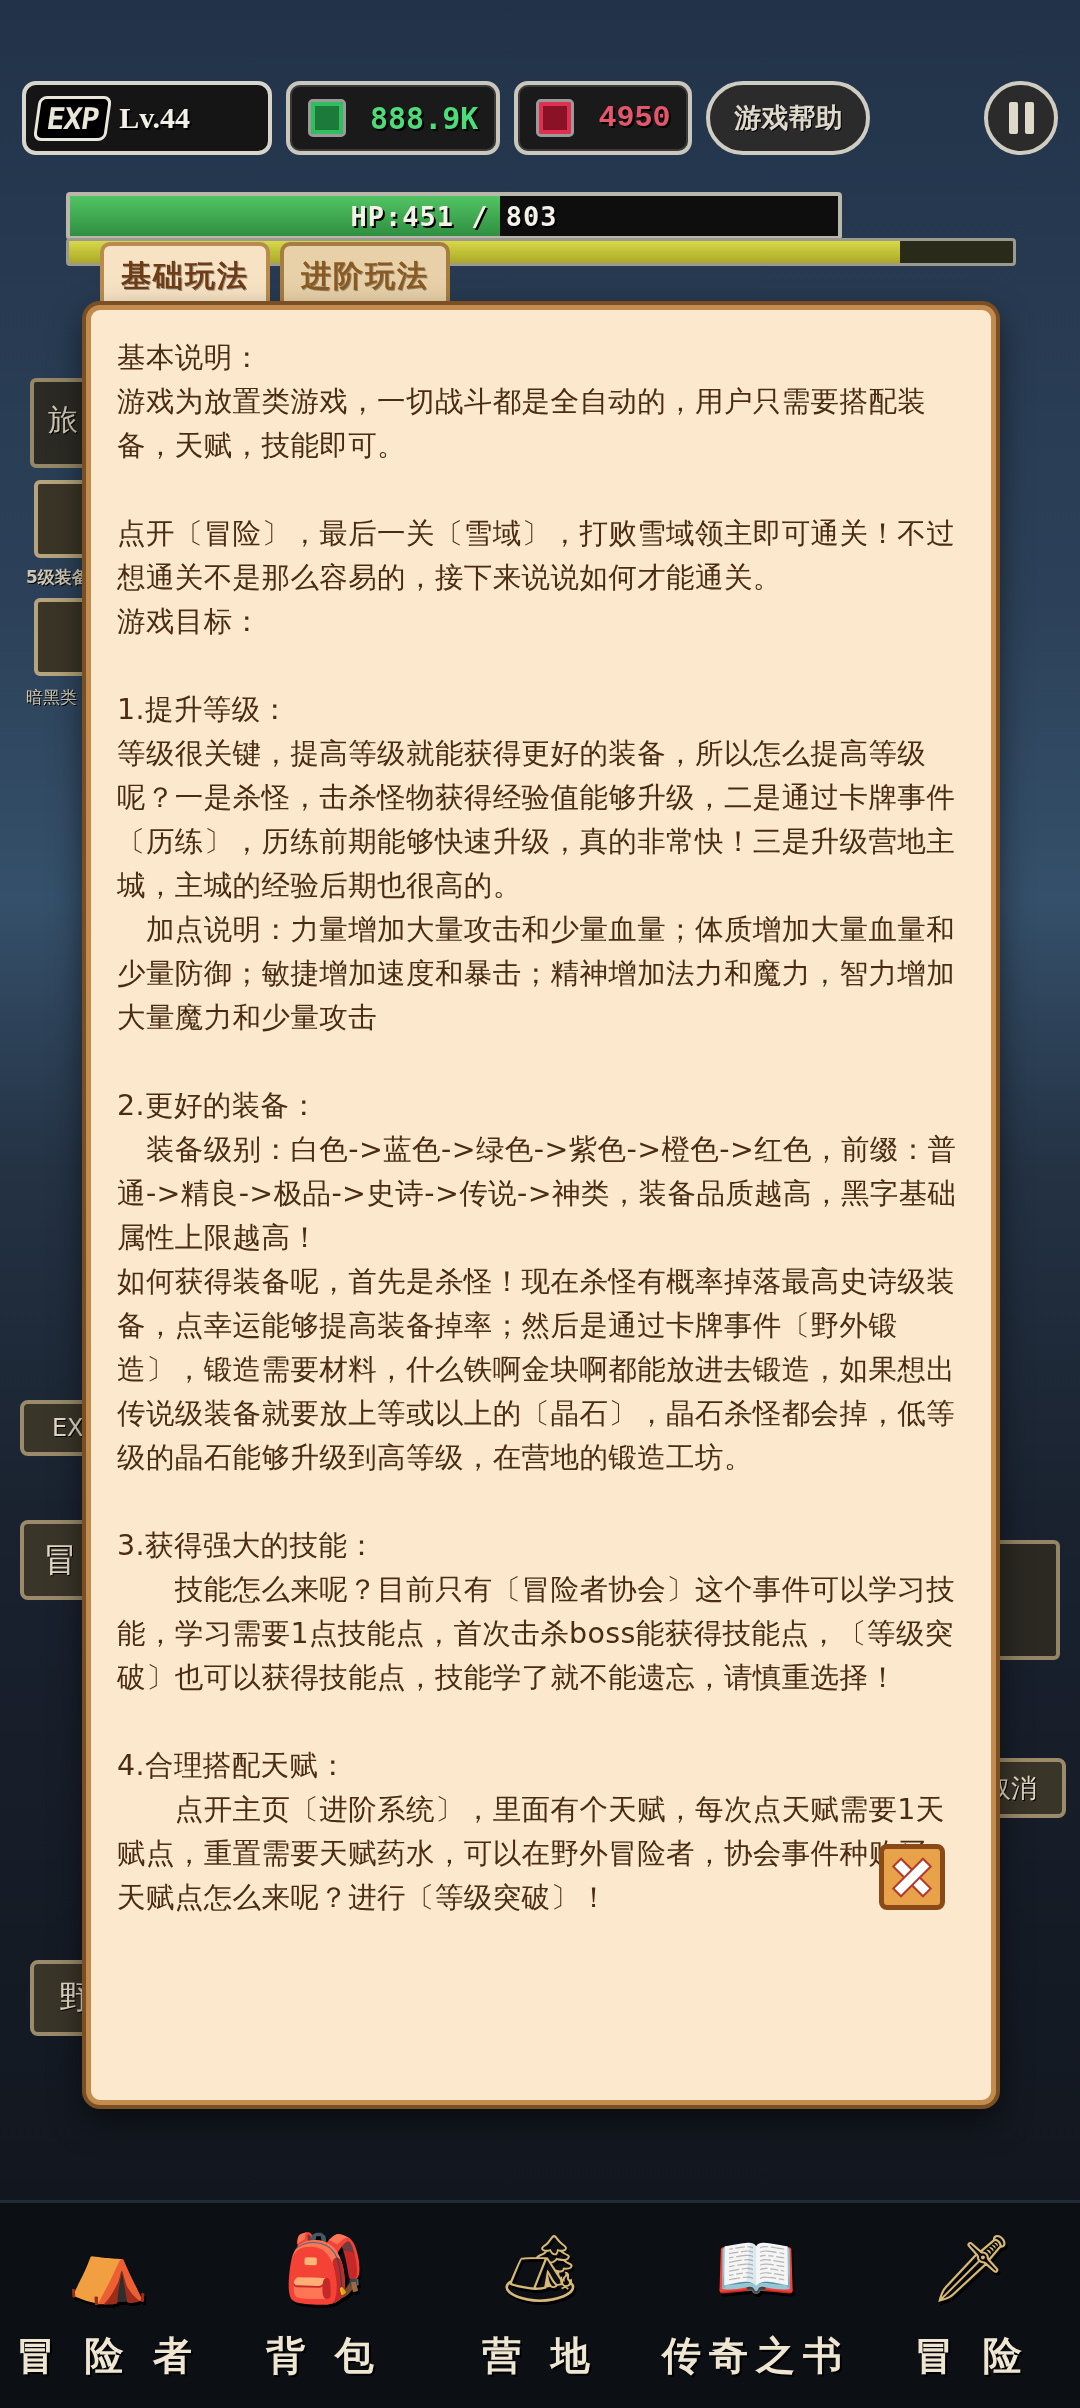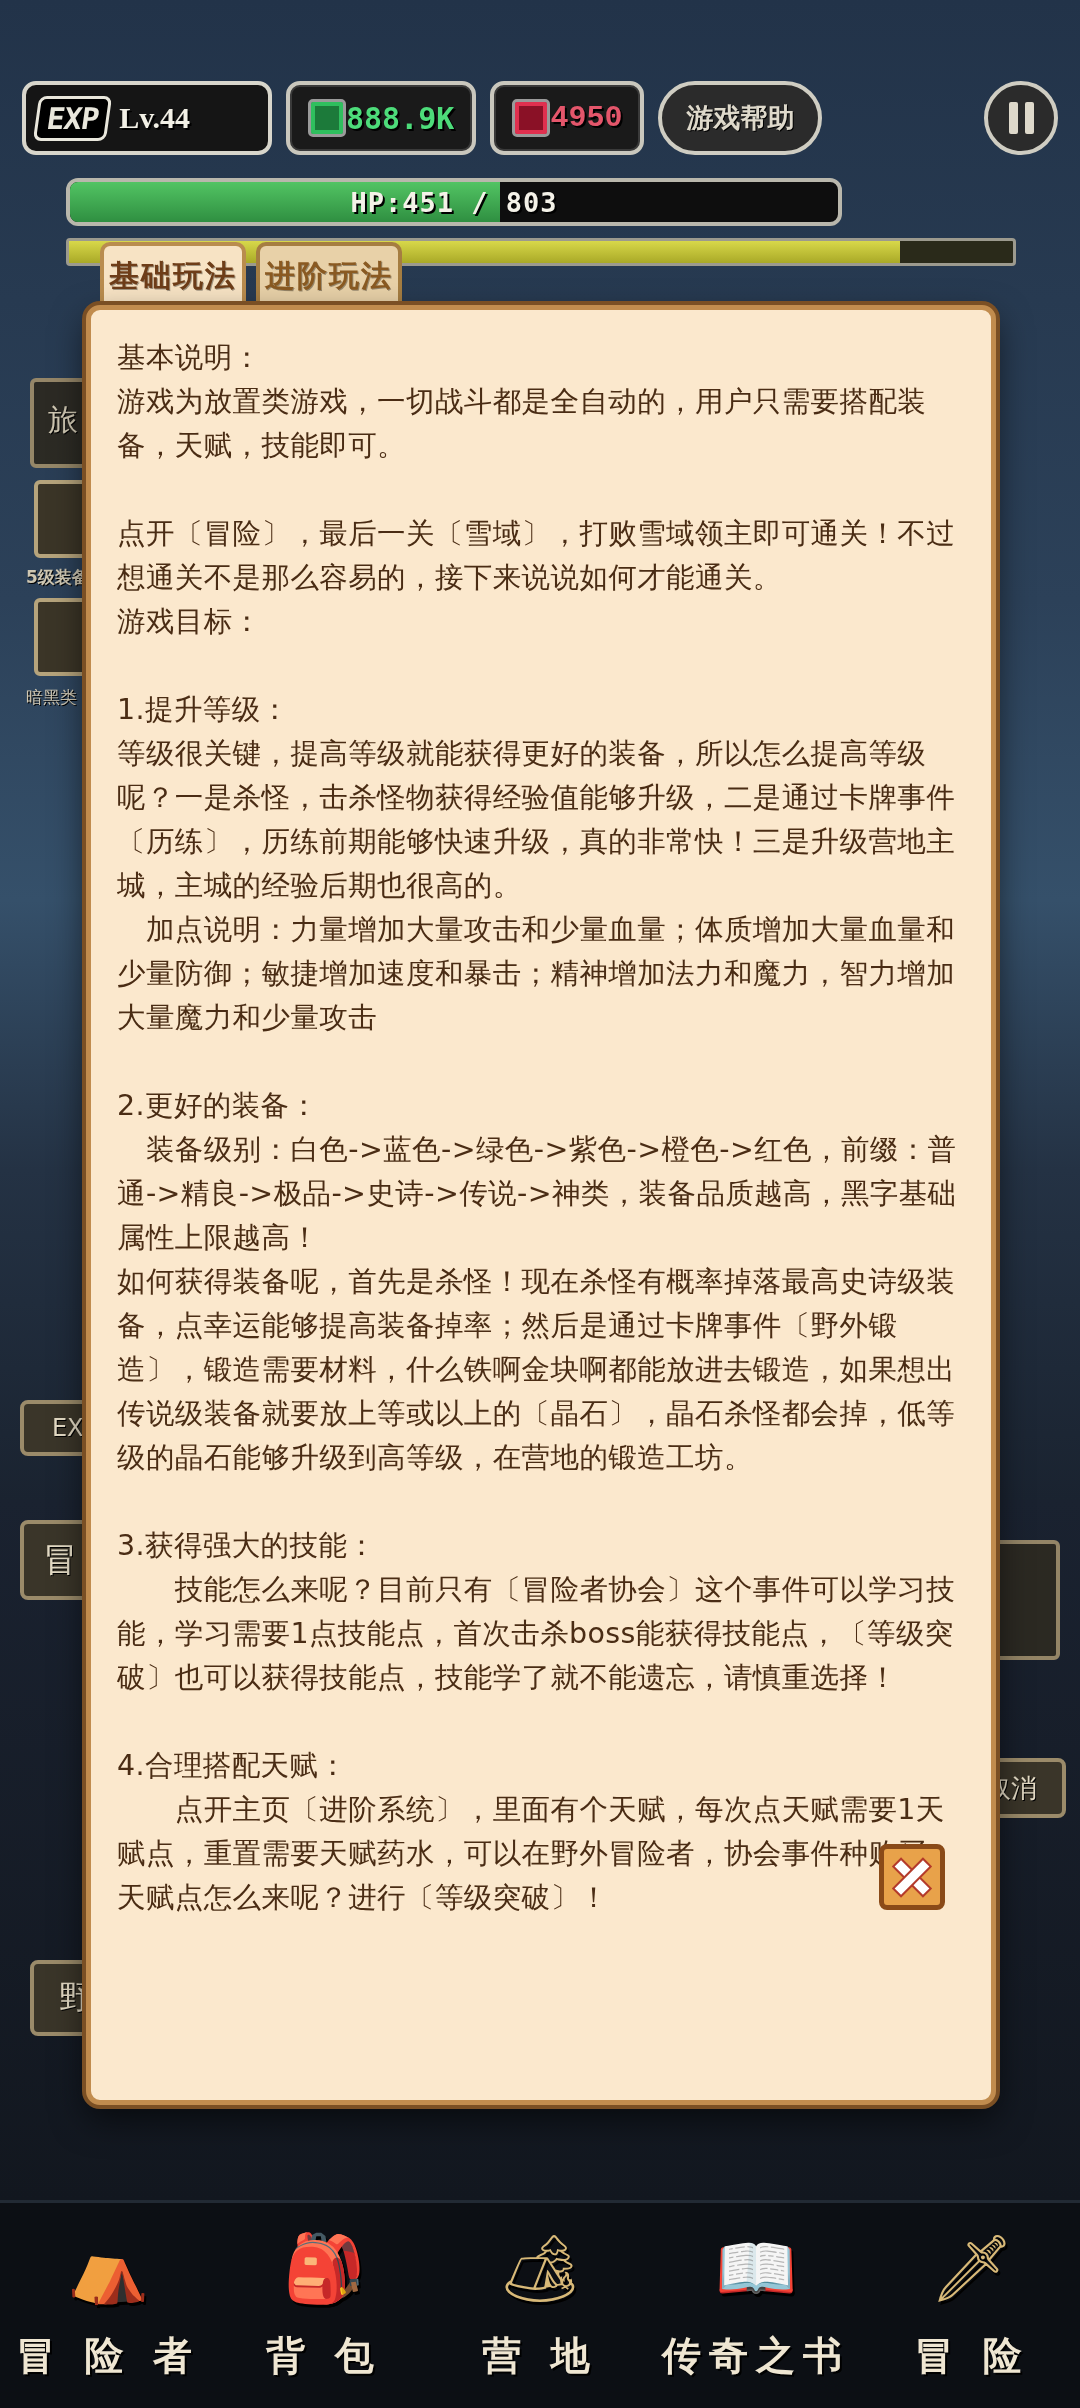--- a/index.html
+++ b/index.html
@@ -40,21 +40,21 @@
     display: flex; align-items: center; gap: 14px;
     padding: 0 22px;
   }
   .pill {
     height: 74px;
     border: 4px solid #c9c7bd;
     border-radius: 14px;
     background: #1a1a1a;
     display: flex; align-items: center;
     padding: 0 18px;
-    gap: 0;
+    gap: 24px;
     box-shadow: inset 0 0 0 2px #3a3a3a;
   }
   .exp-badge {
     position: relative;
     background: #151515;
     border: 4px solid #d8d6cc;
     border-radius: 14px;
     height: 74px;
     display: flex; align-items: center; gap: 10px;
     padding: 0 16px 0 10px;
@@ -112,22 +112,22 @@
     width: 74px; height: 74px; border-radius: 50%;
     border: 4px solid #cfcdc2;
     background: #2b2b2b;
     display: flex; align-items: center; justify-content: center;
     gap: 7px;
   }
   .pause-bar { width: 9px; height: 32px; background: #ded9cb; border-radius: 2px; }
 
   
   .hp-wrap {
-    position: absolute; top: 178px; left: 66px; width: 776px; height: 48px;
-    background: #0e0e0e; border: 4px solid #b9b7ac; border-radius: 12px;
+    position: absolute; top: 192px; left: 66px; width: 776px; height: 48px;
+    background: #0e0e0e; border: 4px solid #b9b7ac; border-radius: 4px;
     overflow: hidden;
   }
   .hp-fill {
     position: absolute; left: 0; top: 0; bottom: 0;
     width: 56%;
     background: linear-gradient(#52c463, #2f8f41);
   }
   .hp-text {
     position: absolute; inset: 0;
     display: flex; align-items: center; justify-content: center;
@@ -169,21 +169,21 @@
     display: flex; align-items: center; justify-content: center;
     text-shadow: 1px 1px 0 #000;
   }
 
   
   .tabs {
     position: absolute; top: 242px; left: 100px;
     display: flex; gap: 10px; z-index: 40;
   }
   .tab {
-    padding: 10px 5px 12px;
+    padding: 10px 17px 12px;
     border: 4px solid #8a6a3a;
     border-bottom: none;
     border-radius: 10px 10px 0 0;
     font-size: 30px; font-weight: bold;
     letter-spacing: 2px;
     text-shadow: 1px 1px 0 rgba(0,0,0,.35);
   }
   .tab.active { background: #f7e3c4; color: #6e3d18; border-color: #b98c4e; }
   .tab.inactive { background: #e8d1a8; color: #8a5a22; border-color: #a57d41; }
 

